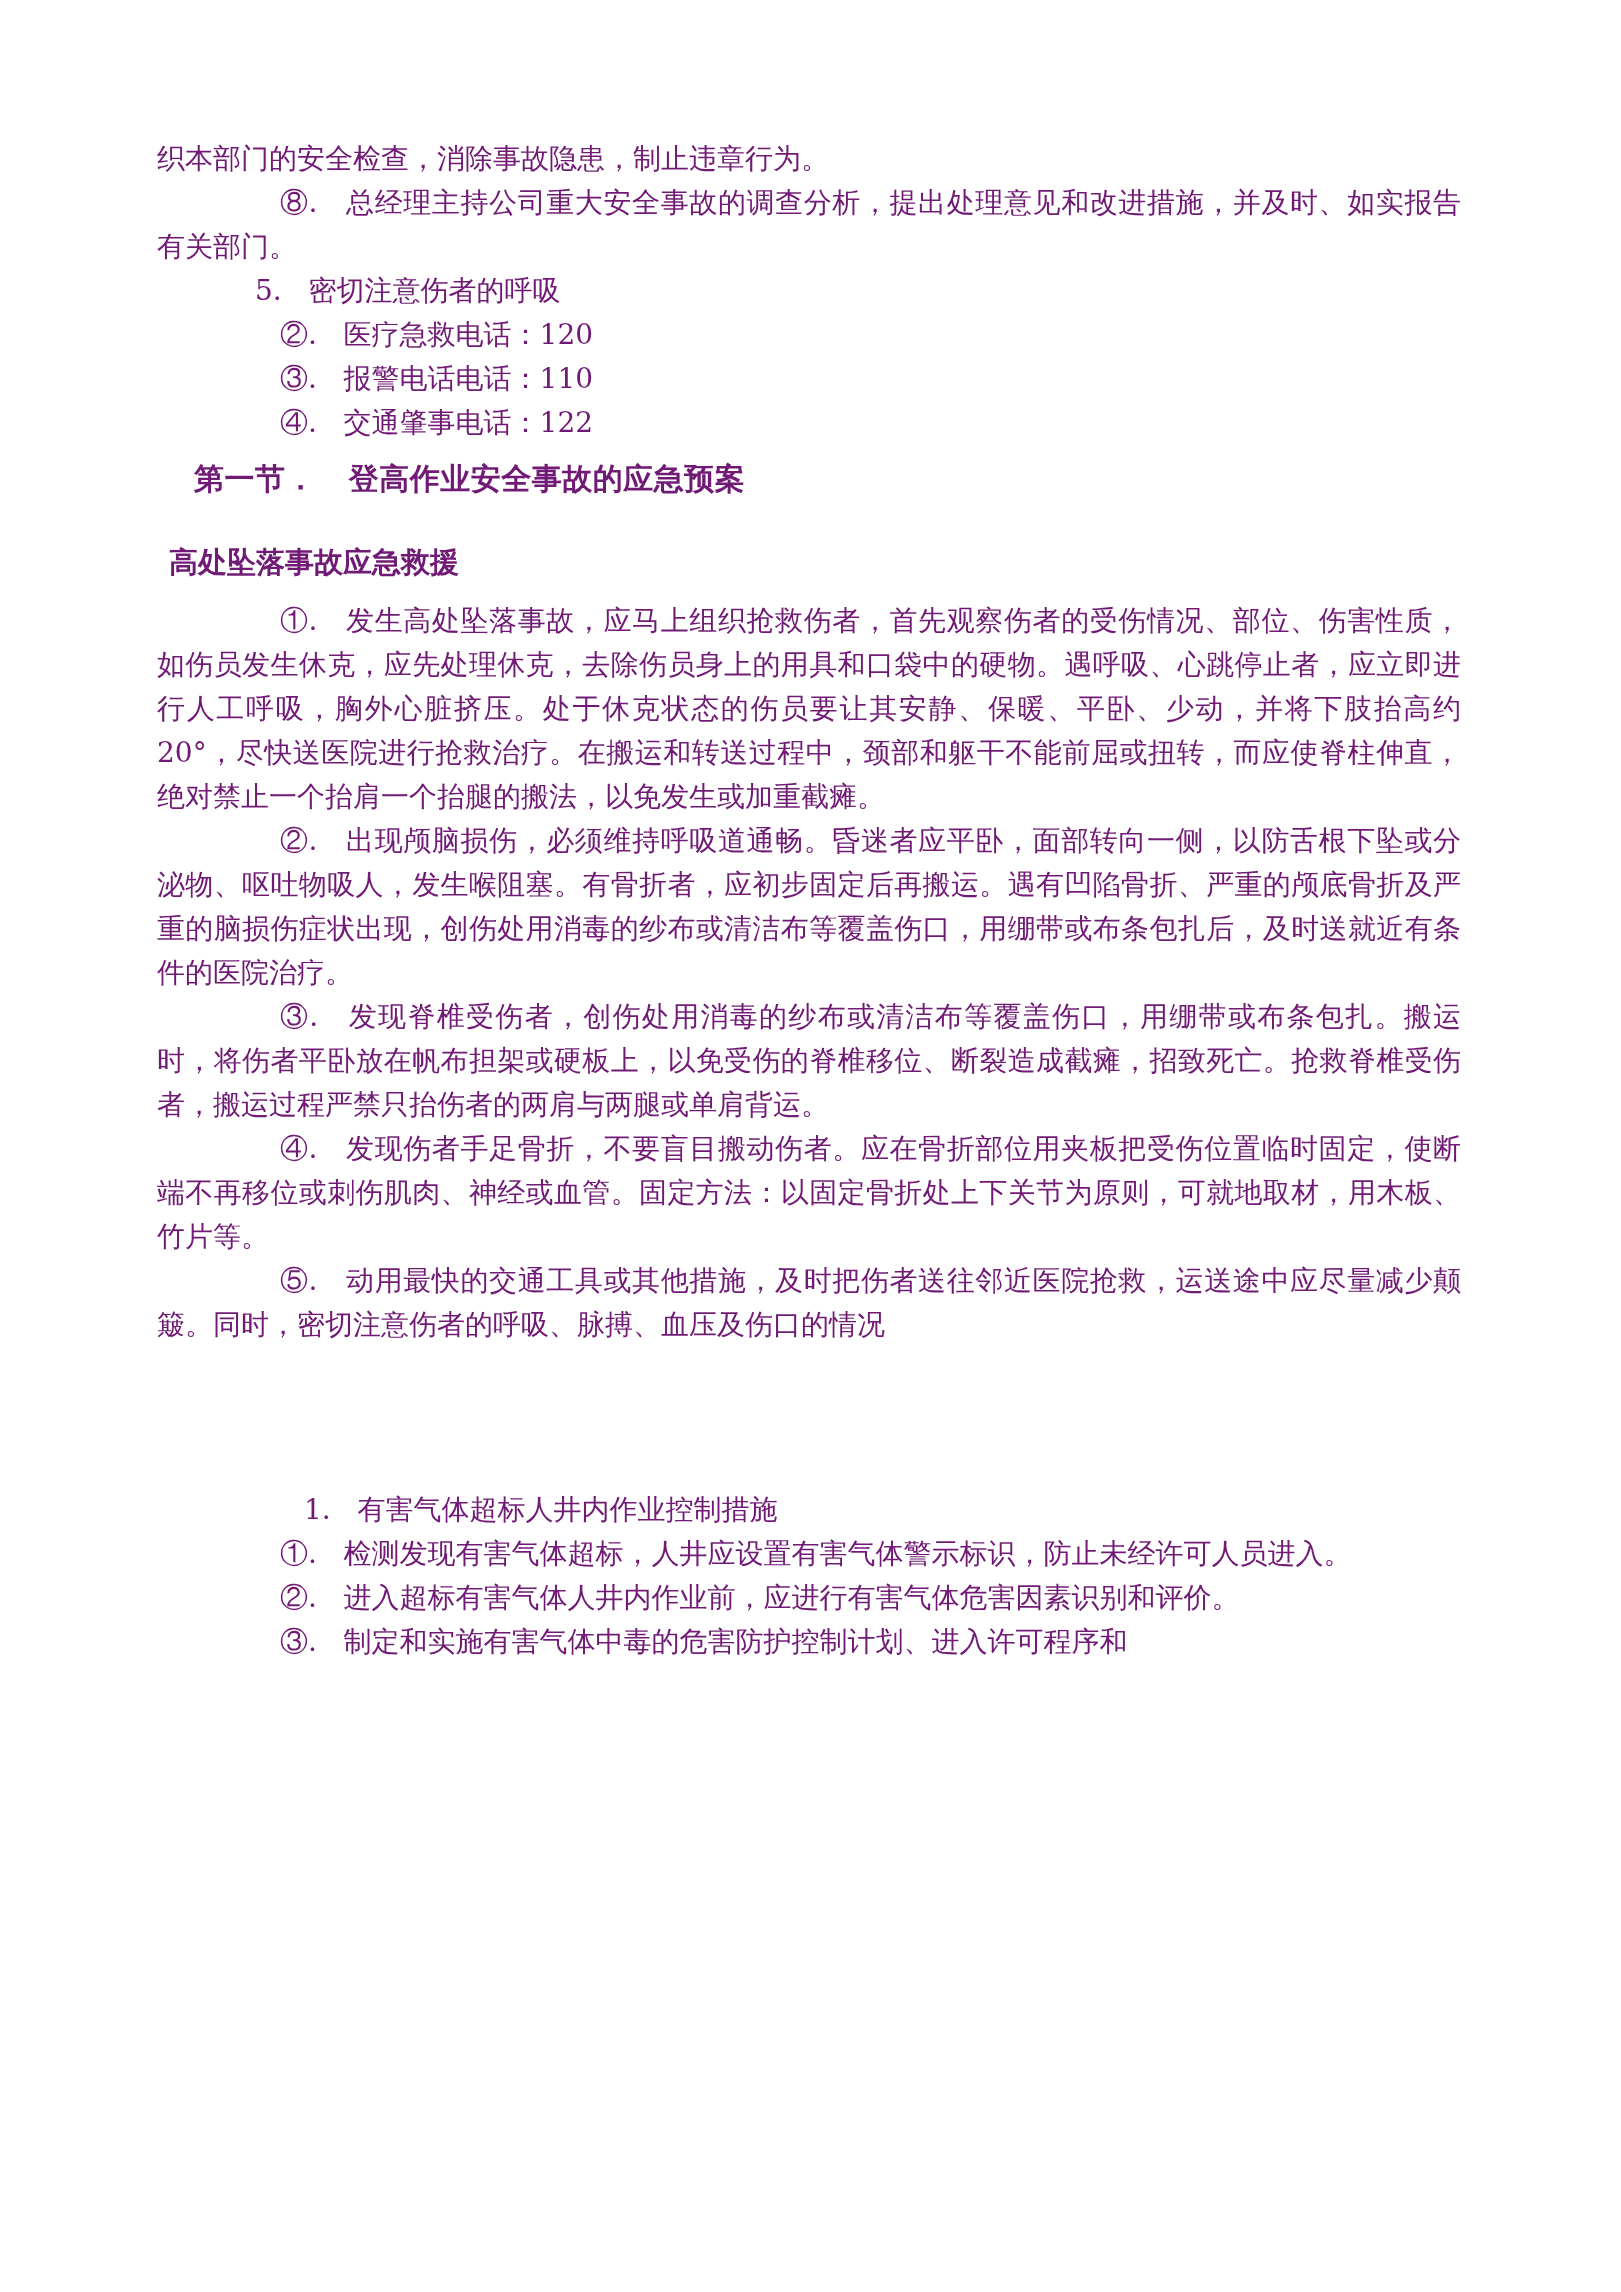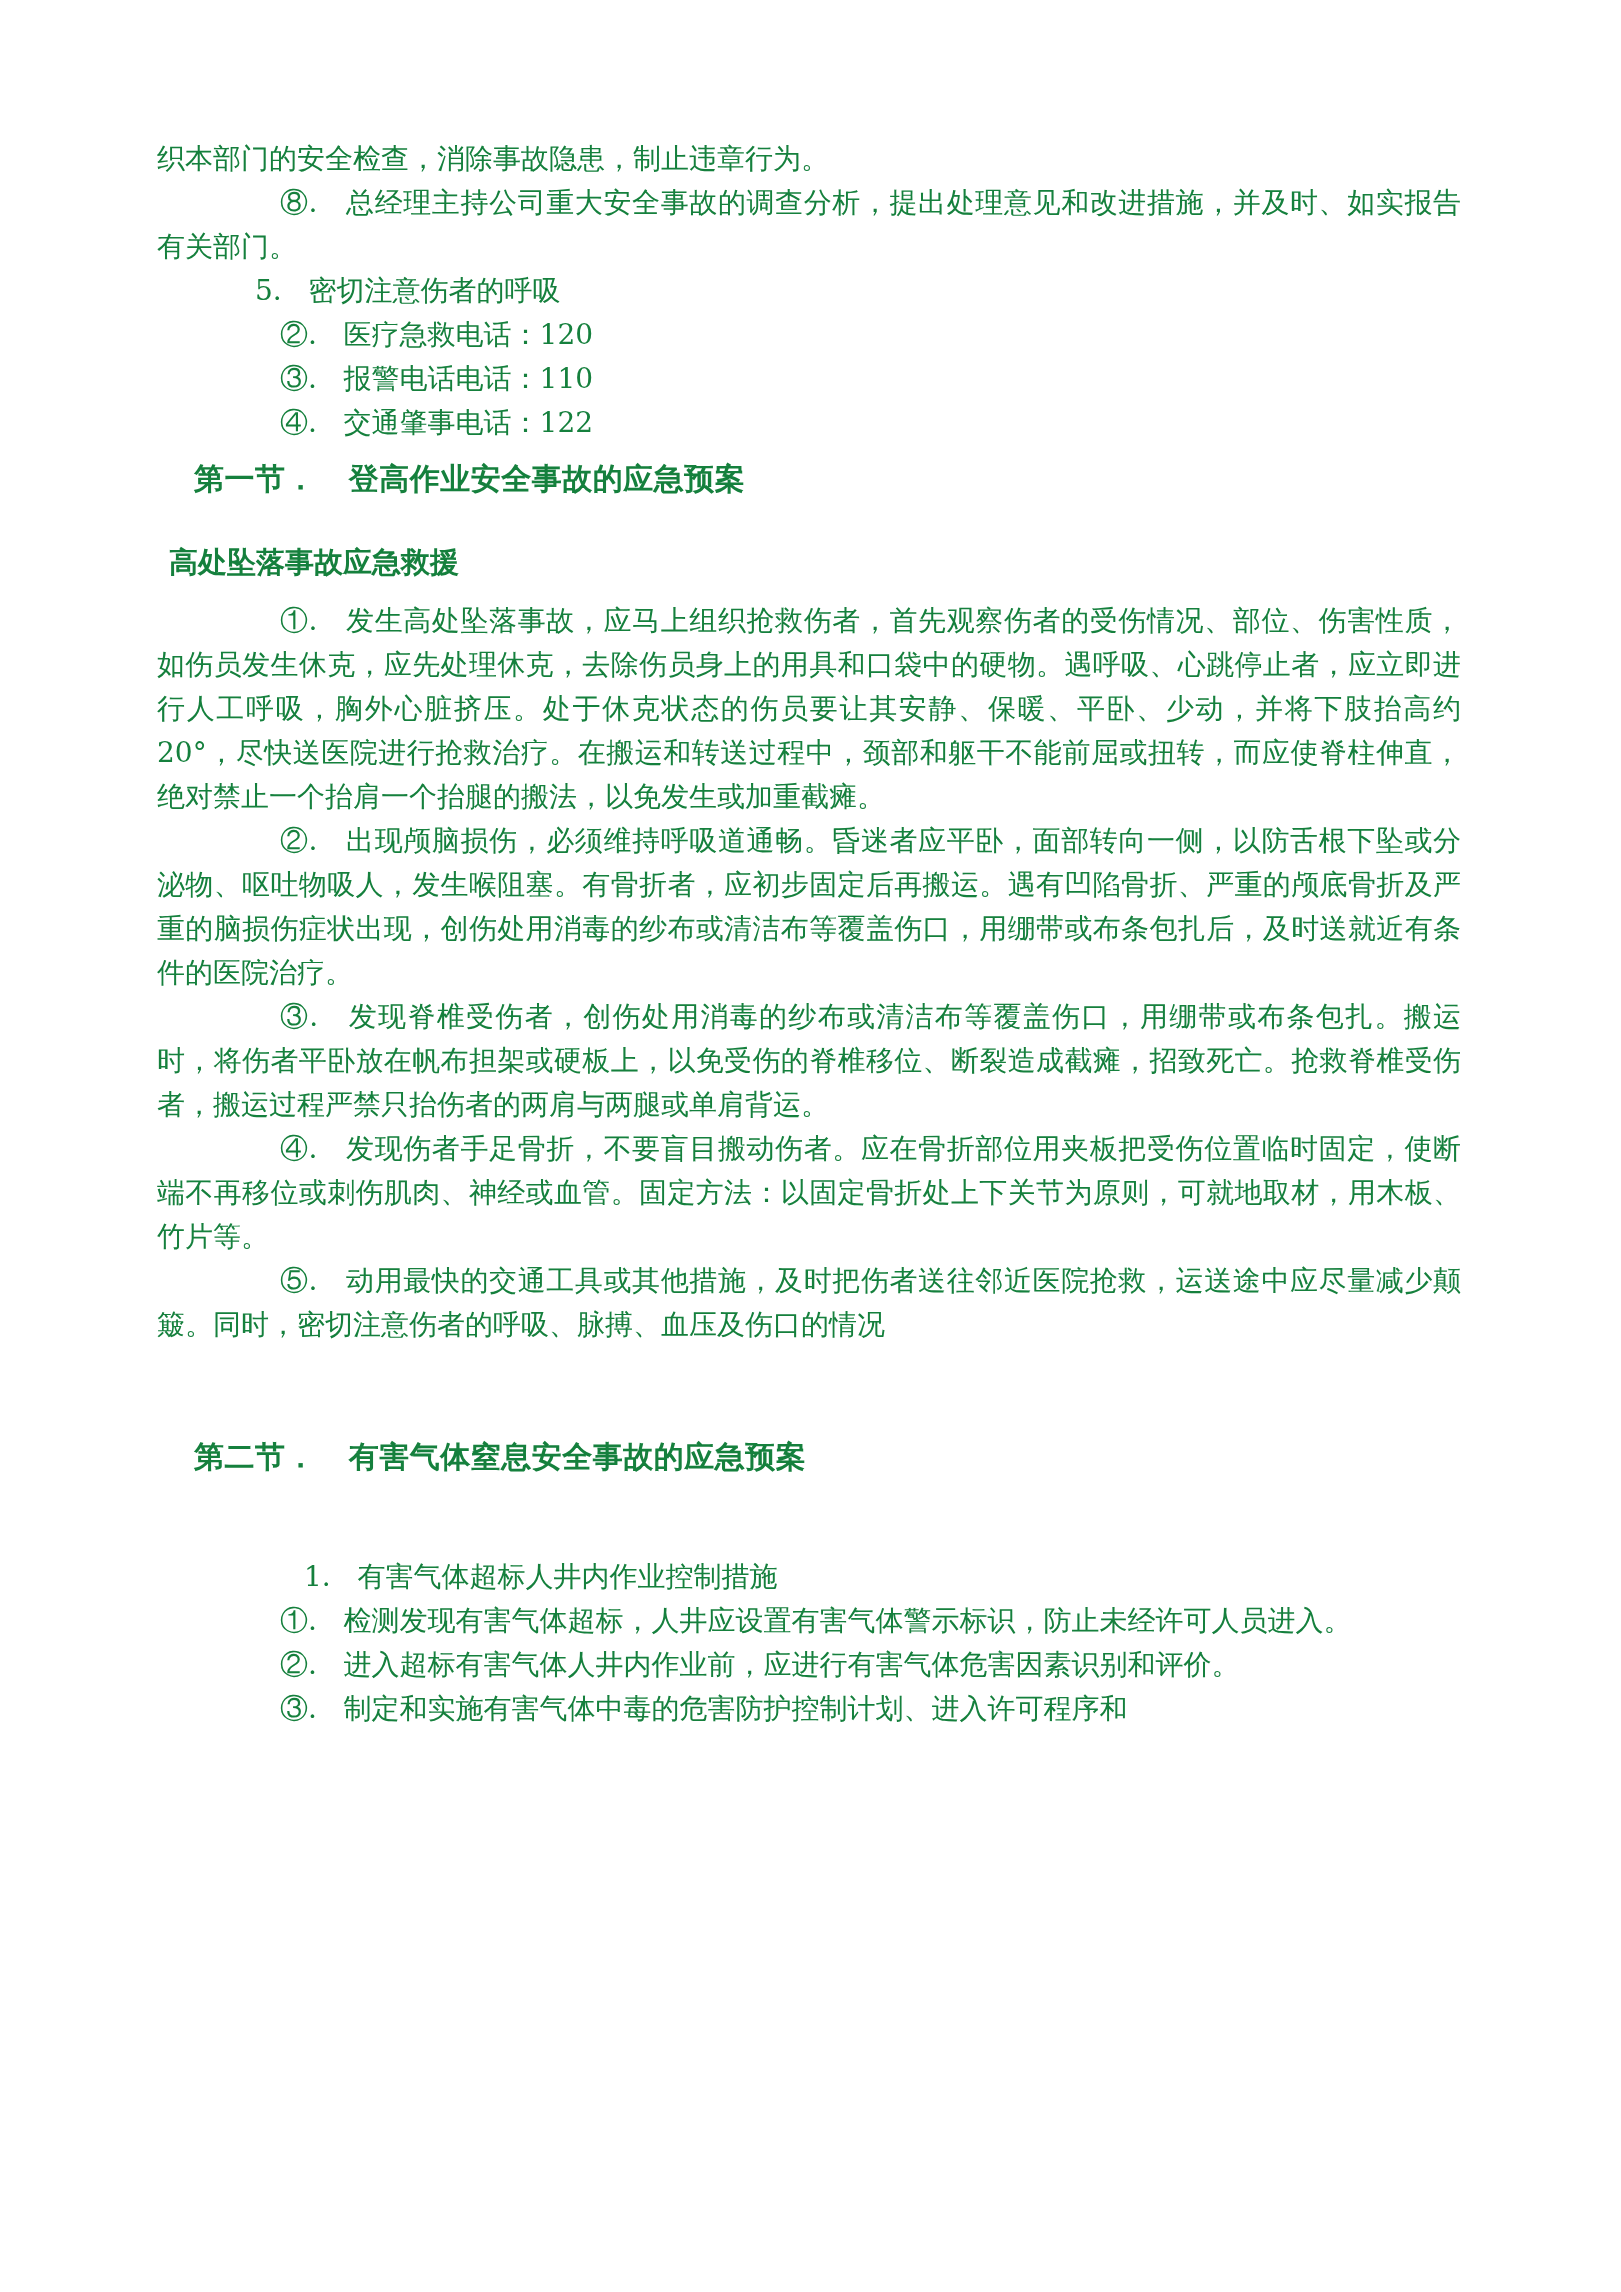--- a/index.html
+++ b/index.html
@@ -10,21 +10,21 @@
   }
   .page {
     position: relative;
     width: 1621px;
     height: 2293px;
     background: #ffffff;
     margin: 0 auto;
     box-sizing: border-box;
     padding: 137px 120px 118px 157px;
     font-family: "DejaVu Serif", "Liberation Serif", serif;
-    color: #15803d;
+    color: #701a75;
     overflow: hidden;
   }
   .body-block {
     width: 1304px;
   }
   
   p.para {
     margin: 0;
     font-size: 28px;
     line-height: 44px;
@@ -103,21 +103,20 @@
     <p class="para indent"><span class="mk">②.</span><span class="mk">   </span><span>出现颅脑损伤，必须维持呼吸道通畅。昏迷者应平卧，面部转向一侧，以防舌根下坠或分泌物、呕吐物吸人，发生喉阻塞。有骨折者，应初步固定后再搬运。遇有凹陷骨折、严重的颅底骨折及严重的脑损伤症状出现，创伤处用消毒的纱布或清洁布等覆盖伤口，用绷带或布条包扎后，及时送就近有条件的医院治疗。</span></p>
 
     <p class="para indent"><span class="mk">③.</span><span class="mk">   </span><span>发现脊椎受伤者，创伤处用消毒的纱布或清洁布等覆盖伤口，用绷带或布条包扎。搬运时，将伤者平卧放在帆布担架或硬板上，以免受伤的脊椎移位、断裂造成截瘫，招致死亡。抢救脊椎受伤者，搬运过程严禁只抬伤者的两肩与两腿或单肩背运。</span></p>
 
     <p class="para indent"><span class="mk">④.</span><span class="mk">   </span><span>发现伤者手足骨折，不要盲目搬动伤者。应在骨折部位用夹板把受伤位置临时固定，使断端不再移位或刺伤肌肉、神经或血管。固定方法：以固定骨折处上下关节为原则，可就地取材，用木板、竹片等。</span></p>
 
     <p class="para indent"><span class="mk">⑤.</span><span class="mk">   </span><span>动用最快的交通工具或其他措施，及时把伤者送往邻近医院抢救，运送途中应尽量减少颠簸。同时，密切注意伤者的呼吸、脉搏、血压及伤口的情况</span></p>
 
     <div class="spacer-xl"></div>
 
-    <h2 class="section-heading"><span>第二节．</span><span class="sect-gap">   </span><span>有害气体窒息安全事故的应急预案</span></h2>
 
     <div class="spacer-lg"></div>
 
     <p class="para indent-lg"><span class="mk">1.</span><span class="mk">   </span><span>有害气体超标人井内作业控制措施</span></p>
 
     <p class="para indent"><span class="mk">①.</span><span class="mk">   </span><span>检测发现有害气体超标，人井应设置有害气体警示标识，防止未经许可人员进入。</span></p>
 
     <p class="para indent"><span class="mk">②.</span><span class="mk">   </span><span>进入超标有害气体人井内作业前，应进行有害气体危害因素识别和评价。</span></p>
 
     <p class="para indent"><span class="mk">③.</span><span class="mk">   </span><span>制定和实施有害气体中毒的危害防护控制计划、进入许可程序和</span></p>

